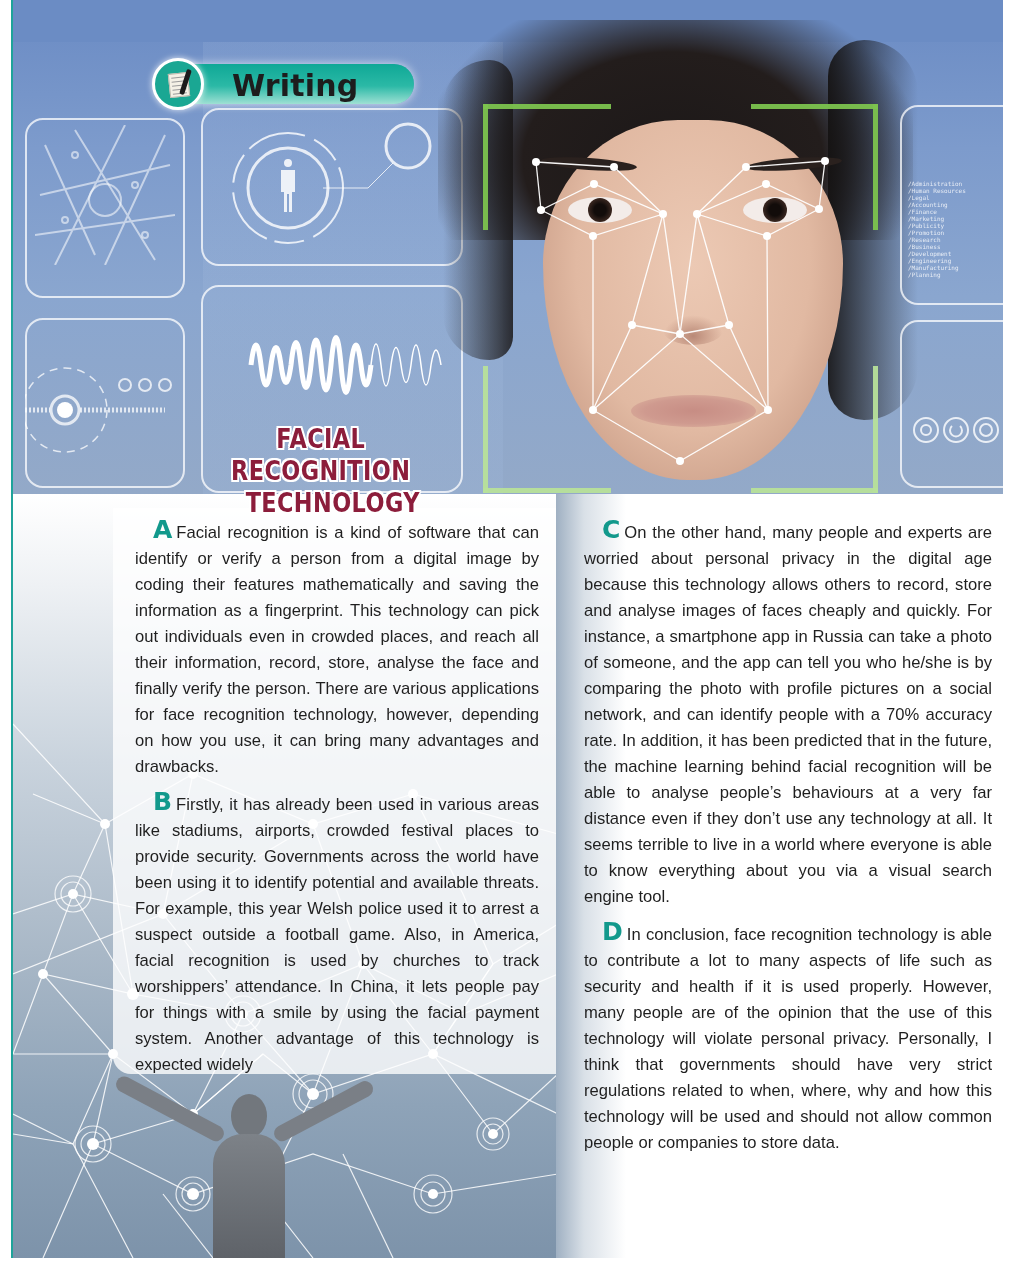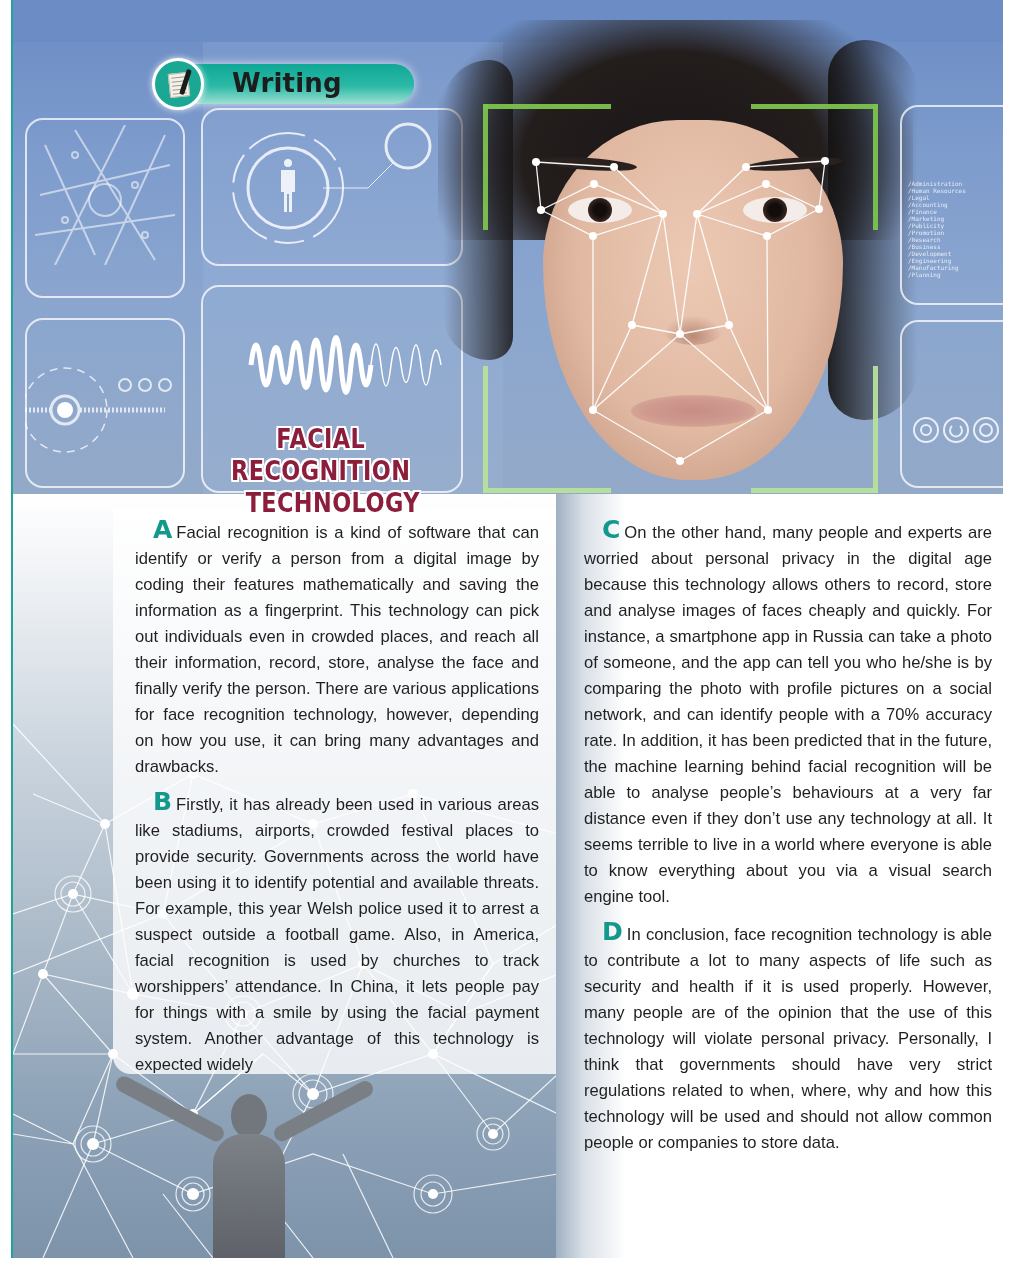--- a/index.html
+++ b/index.html
@@ -37,21 +37,21 @@
   .green { position: absolute; background: #7cc34e; opacity: .95; }
   .green.light { background: #b7e09a; }
 
   svg.overlay { position: absolute; left: 0; top: 0; width: 1022px; height: 494px; pointer-events: none; z-index: 3; }
 
   
   .writing-badge { position: absolute; left: 152px; top: 60px; width: 262px; height: 48px; z-index: 6; }
   .writing-pill { position: absolute; left: 30px; top: 4px; width: 232px; height: 40px; border-radius: 0 20px 20px 0;
           background: linear-gradient(180deg, #0fa896 0%, #2bb9a6 55%, #9ee0d3 100%);
           box-shadow: 0 0 10px rgba(255,255,255,.7); }
-  .writing-label { position: absolute; left: 80px; top: 8px; font-family: "DejaVu Sans", sans-serif; font-weight: bold; font-size: 26px; color: #1d1d1d; letter-spacing: .2px; }
+  .writing-label { position: absolute; left: 80px; top: 8px; font-family: "DejaVu Sans", sans-serif; font-weight: bold; font-size: 30px; color: #1d1d1d; letter-spacing: .2px; }
   .writing-icon { position: absolute; left: 0; top: -2px; width: 52px; height: 52px; border-radius: 50%; background: #1aa793; border: 3px solid #ffffff; box-shadow: 0 0 6px rgba(255,255,255,.8); }
   .notepad { position: absolute; left: 14px; top: 12px; width: 20px; height: 24px; background: #f4f1e6; border: 1px solid #bcb9ad; transform: rotate(-6deg); }
   .notepad i { display:block; height:1px; background:#9a9a9a; margin: 3px 2px 0; }
   .pen { position: absolute; left: 28px; top: 8px; width: 5px; height: 26px; background: #1b1b1b; transform: rotate(18deg); border-radius: 2px; }
 
   
   .title { position: absolute; left: 196px; top: 423px; width: 290px; text-align: center; z-index: 6;
           font-family: "DejaVu Sans", sans-serif; font-weight: bold; color: #8c1d3b; font-size: 26px; line-height: 32px;
           letter-spacing: .5px; transform: scaleX(.86); transform-origin: left top;
           text-shadow: -2px -2px 0 #fff, 2px -2px 0 #fff, -2px 2px 0 #fff, 2px 2px 0 #fff, 0 2px 0 #fff, 0 -2px 0 #fff, 2px 0 0 #fff, -2px 0 0 #fff; }

